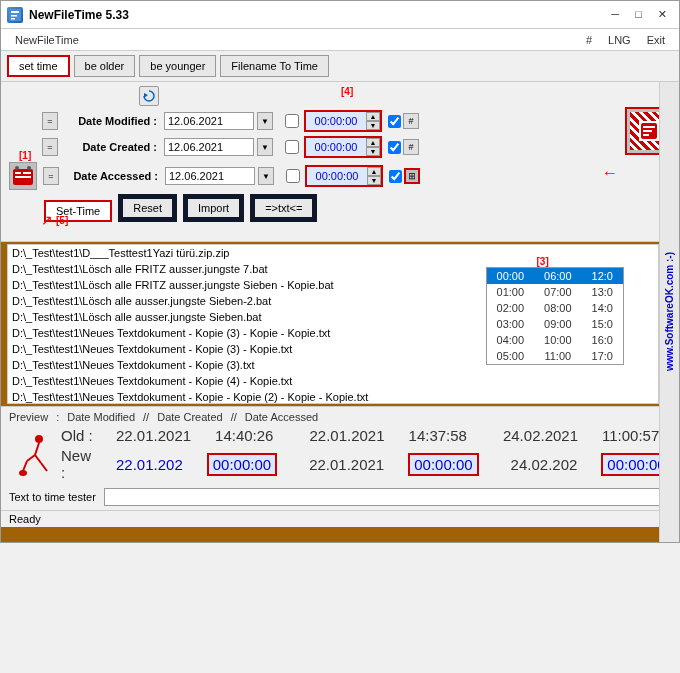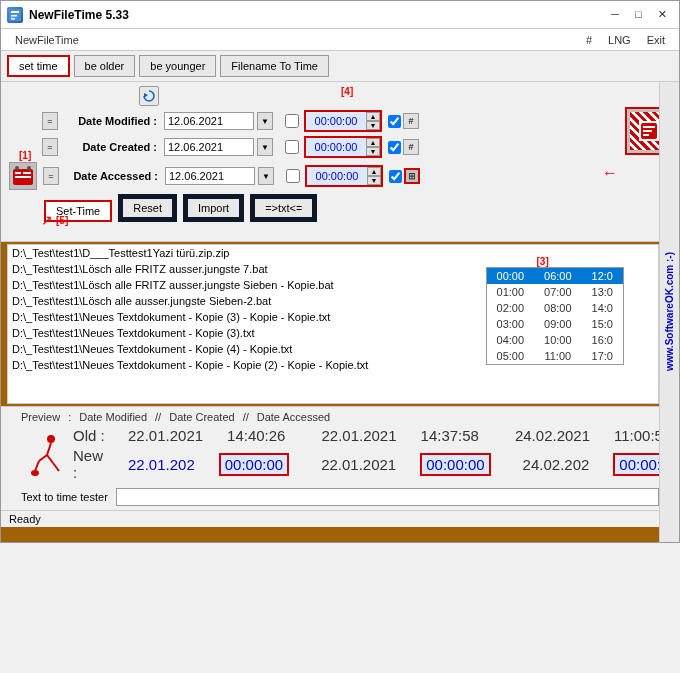--- a/index.html
+++ b/index.html
@@ -244,21 +244,21 @@
     }
     .file-item {
       padding: 2px 4px;
       font-size: 11px;
       cursor: default;
       white-space: nowrap;
     }
     .preview-section {
       background: #f0f0f0;
       border-top: 1px solid #ccc;
-      padding: 4px 20px;
+      padding: 4px 8px;
     }
     .preview-header {
       display: flex;
       gap: 8px;
       font-size: 11px;
       color: #333;
       margin-bottom: 4px;
     }
     .preview-row {
       display: flex;
@@ -559,21 +559,23 @@
         <div style="position:absolute; top:-12px; left:50px; color:red; font-size:10px; font-weight:bold;">[3]</div>
       </div>
     </div>
 
     <div class="file-list-container" style="height:160px; flex:none;">
       <div style="overflow:auto; height:100%; padding-right:14px;">
         <div class="file-item">D:\_Test\test1\D___Testtest1Yazi türü.zip.zip</div>
         <div class="file-item">D:\_Test\test1\Lösch alle FRITZ ausser.jungste 7.bat</div>
         <div class="file-item">D:\_Test\test1\Lösch alle FRITZ ausser.jungste Sieben - Kopie.bat</div>
         <div class="file-item">D:\_Test\test1\Lösch alle ausser.jungste Sieben-2.bat</div>
+        <div class="file-item">D:\_Test\test1\Lösch alle ausser.jungste Sieben.bat</div>
         <div class="file-item">D:\_Test\test1\Neues Textdokument - Kopie (3) - Kopie - Kopie.txt</div>
+        <div class="file-item">D:\_Test\test1\Neues Textdokument - Kopie (3) - Kopie.txt</div>
         <div class="file-item">D:\_Test\test1\Neues Textdokument - Kopie (3).txt</div>
         <div class="file-item">D:\_Test\test1\Neues Textdokument - Kopie (4) - Kopie.txt</div>
         <div class="file-item">D:\_Test\test1\Neues Textdokument - Kopie - Kopie (2) - Kopie - Kopie.txt</div>
 
       </div>
       <div class="scrollbar-v">
         <div class="scroll-up-btn">▲</div>
         <div class="scroll-thumb"></div>
         <div class="scroll-down-btn">▼</div>
       </div>

